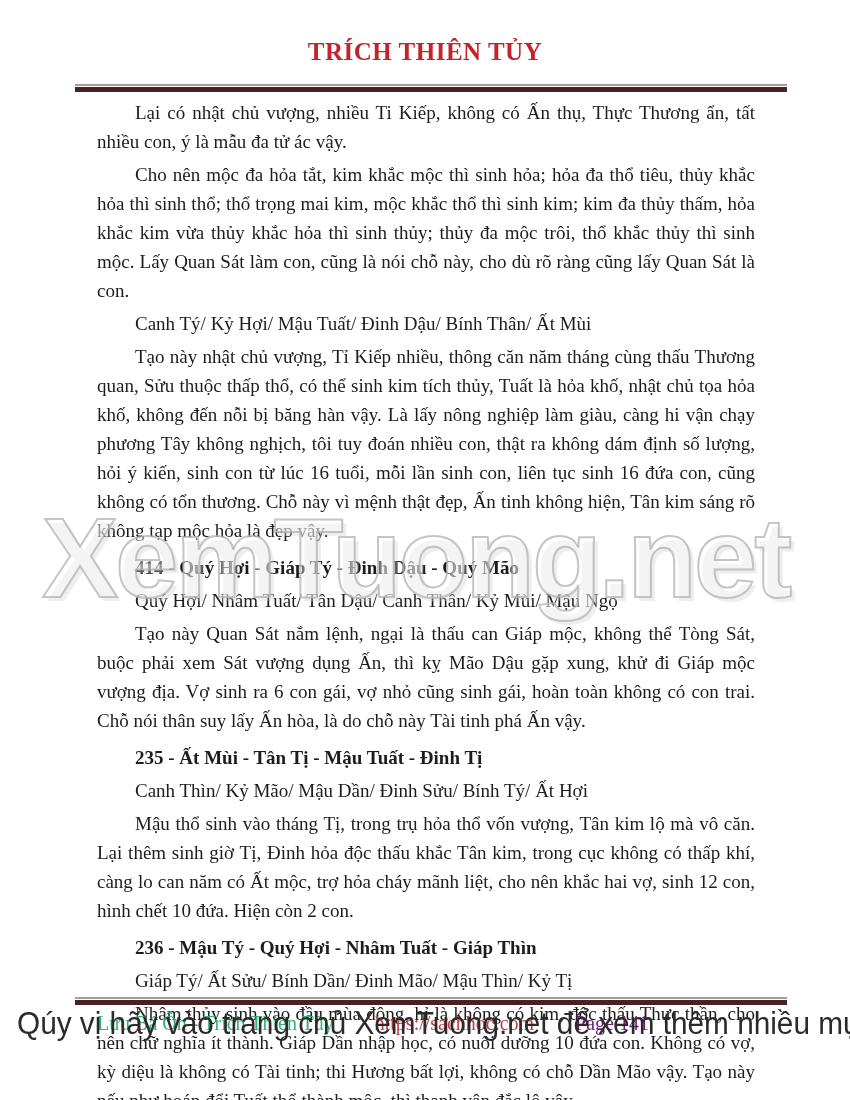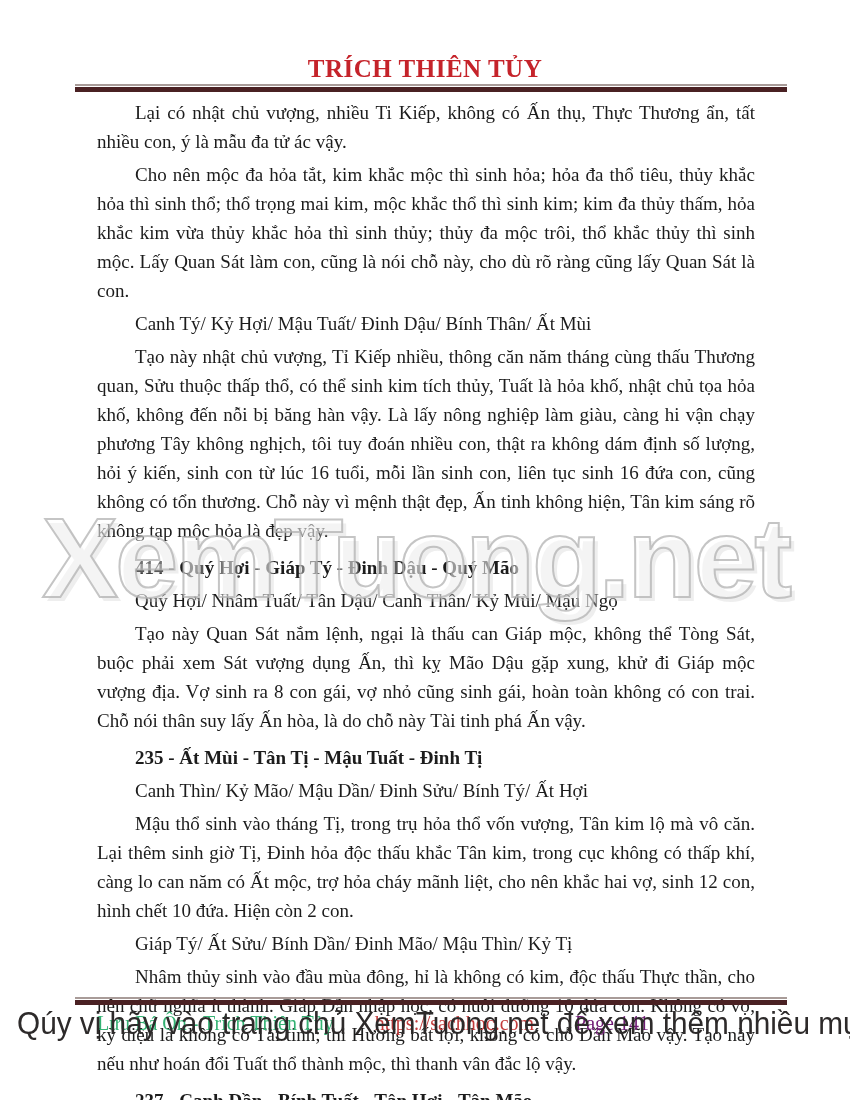--- a/index.html
+++ b/index.html
@@ -8,21 +8,21 @@
     width:850px;height:1100px;
     background:#ffffff;
     font-family:"Liberation Serif", serif;
     color:#1c1c1c;
     overflow:hidden;
   }
   
   .header{position:absolute;top:38px;left:0;width:100%;text-align:center;}
   .doc-title{
     font-size:25px;font-weight:bold;color:#c5232a;
-    letter-spacing:0.5px;margin:17px;display:inline-block;
+    letter-spacing:0.5px;margin:0;display:inline-block;
   }
   .rule{
     position:absolute;left:75px;width:712px;height:8px;
   }
   .rule .thin{height:2px;background:#a89b98;}
   .rule .thick{height:5px;background:#4a2123;margin-top:1px;}
   .rule-top{top:84px;}
   .rule-bottom{top:997px;}
   
   .content{
@@ -77,26 +77,27 @@
 
   <div class="content">
     <p>Lại có nhật chủ vượng, nhiều Ti Kiếp, không có Ấn thụ, Thực Thương ẩn, tất nhiều con, ý là mẫu đa tử ác vậy.</p>
     <p>Cho nên mộc đa hỏa tắt, kim khắc mộc thì sinh hỏa; hỏa đa thổ tiêu, thủy khắc hỏa thì sinh thổ; thổ trọng mai kim, mộc khắc thổ thì sinh kim; kim đa thủy thấm, hỏa khắc kim vừa thủy khắc hỏa thì sinh thủy; thủy đa mộc trôi, thổ khắc thủy thì sinh mộc. Lấy Quan Sát làm con, cũng là nói chỗ này, cho dù rõ ràng cũng lấy Quan Sát là con.</p>
 
     <p class="pillars">Canh Tý/ Kỷ Hợi/ Mậu Tuất/ Đinh Dậu/ Bính Thân/ Ất Mùi</p>
     <p>Tạo này nhật chủ vượng, Tỉ Kiếp nhiều, thông căn năm tháng cùng thấu Thương quan, Sửu thuộc thấp thổ, có thể sinh kim tích thủy, Tuất là hỏa khố, nhật chủ tọa hỏa khố, không đến nỗi bị băng hàn vậy. Là lấy nông nghiệp làm giàu, càng hi vận chạy phương Tây không nghịch, tôi tuy đoán nhiều con, thật ra không dám định số lượng, hỏi ý kiến, sinh con từ lúc 16 tuổi, mỗi lần sinh con, liên tục sinh 16 đứa con, cũng không có tổn thương. Chỗ này vì mệnh thật đẹp, Ấn tinh không hiện, Tân kim sáng rõ không tạp mộc hỏa là đẹp vậy.</p>
 
     <p class="heading">414 - Quý Hợi - Giáp Tý - Đinh Dậu - Quý Mão</p>
     <p class="pillars">Quý Hợi/ Nhâm Tuất/ Tân Dậu/ Canh Thân/ Kỷ Mùi/ Mậu Ngọ</p>
-    <p>Tạo này Quan Sát nắm lệnh, ngại là thấu can Giáp mộc, không thể Tòng Sát, buộc phải xem Sát vượng dụng Ấn, thì kỵ Mão Dậu gặp xung, khử đi Giáp mộc vượng địa. Vợ sinh ra 8 con gái, vợ nhỏ cũng sinh gái, hoàn toàn không có con trai. Chỗ nói thân suy lấy Ấn hòa, là do chỗ này Tài tinh phá Ấn vậy.</p>
+    <p>Tạo này Quan Sát nắm lệnh, ngại là thấu can Giáp mộc, không thể Tòng Sát, buộc phải xem Sát vượng dụng Ấn, thì kỵ Mão Dậu gặp xung, khử đi Giáp mộc vượng địa. Vợ sinh ra 6 con gái, vợ nhỏ cũng sinh gái, hoàn toàn không có con trai. Chỗ nói thân suy lấy Ấn hòa, là do chỗ này Tài tinh phá Ấn vậy.</p>
 
     <p class="heading">235 - Ất Mùi - Tân Tị - Mậu Tuất - Đinh Tị</p>
     <p class="pillars">Canh Thìn/ Kỷ Mão/ Mậu Dần/ Đinh Sửu/ Bính Tý/ Ất Hợi</p>
     <p>Mậu thổ sinh vào tháng Tị, trong trụ hỏa thổ vốn vượng, Tân kim lộ mà vô căn. Lại thêm sinh giờ Tị, Đinh hỏa độc thấu khắc Tân kim, trong cục không có thấp khí, càng lo can năm có Ất mộc, trợ hỏa cháy mãnh liệt, cho nên khắc hai vợ, sinh 12 con, hình chết 10 đứa. Hiện còn 2 con.</p>
 
+    <p class="heading">236 - Mậu Tý - Quý Hợi - Nhâm Tuất - Giáp Thìn</p>
     <p class="pillars">Giáp Tý/ Ất Sửu/ Bính Dần/ Đinh Mão/ Mậu Thìn/ Kỷ Tị</p>
     <p>Nhâm thủy sinh vào đầu mùa đông, hỉ là không có kim, độc thấu Thực thần, cho nên chữ nghĩa ít thành. Giáp Dần nhập học, có nuôi dưỡng 10 đứa con. Không có vợ, kỳ diệu là không có Tài tinh; thi Hương bất lợi, không có chỗ Dần Mão vậy. Tạo này nếu như hoán đổi Tuất thổ thành mộc, thì thanh vân đắc lộ vậy.</p>
 
     <p class="heading">237 - Canh Dần - Bính Tuất - Tân Hợi - Tân Mão</p>
   </div>
 
   <div class="watermark">XemTuong.net</div>
 
   <div class="rule rule-bottom">
     <div class="thin"></div>

